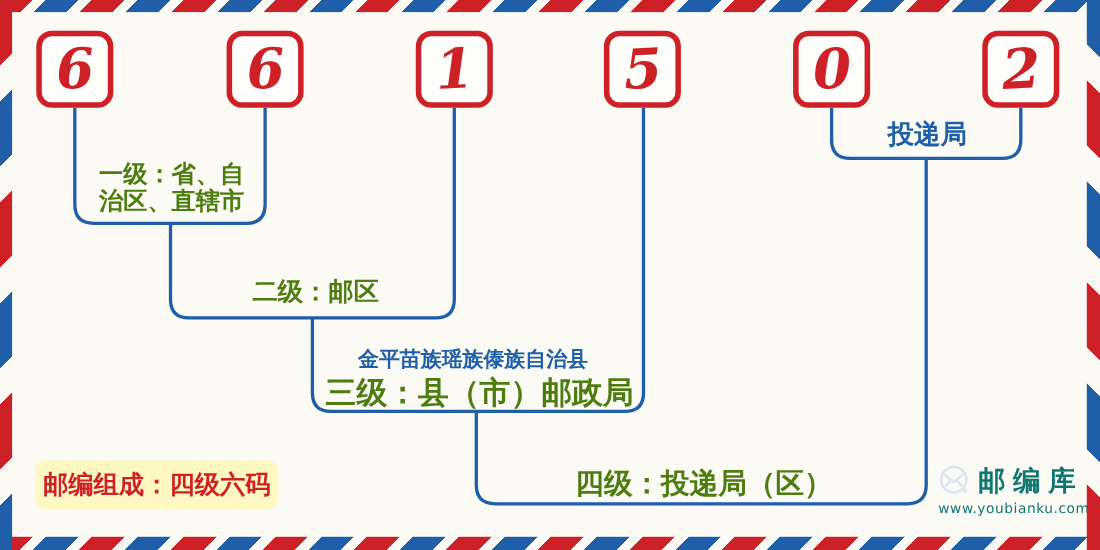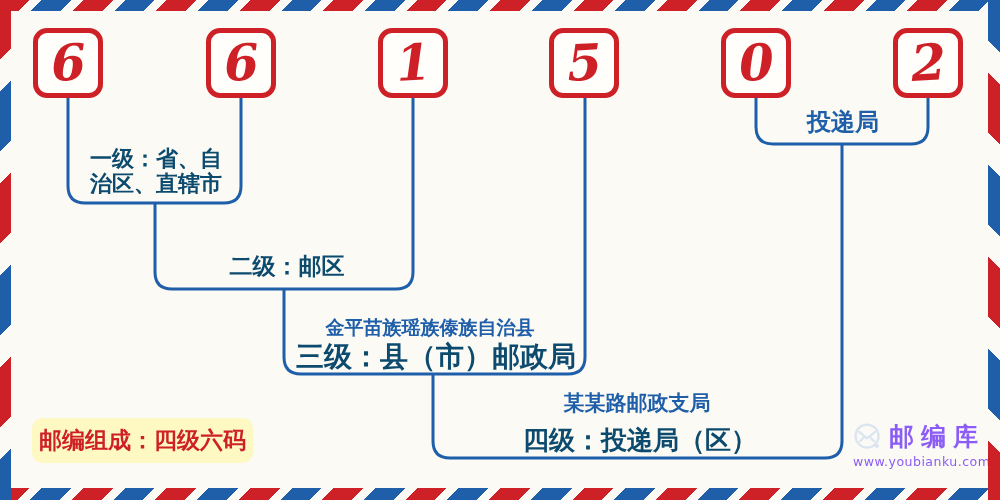--- a/index.html
+++ b/index.html
@@ -28,39 +28,39 @@
     font-family:"DejaVu Serif","Liberation Serif",serif;
     font-style:italic;font-weight:bold;font-size:50px;color:#ce2127;
     transform:rotate(-3deg);line-height:1;
   }
   
   .connectors{position:absolute;left:0;top:0;z-index:1;pointer-events:none;}
   
   .lbl{position:absolute;transform:translateX(-50%);white-space:nowrap;
        font-weight:bold;line-height:1.15;z-index:3;}
   .blue{color:#1f5fa9;}
-  .red{color:#0c4a6e;}
+  .red{color:#4d7c0f;}
   .lbl-province{left:155px;top:114px;font-size:26px;}
   .lbl-level1{left:156px;top:146px;font-size:22px;text-align:center;}
   .lbl-level2{left:287px;top:253px;font-size:23px;}
   .lbl-county{left:430px;top:317px;font-size:19px;}
   .lbl-level3{left:436px;top:341px;font-size:28px;}
   .lbl-branch{left:637px;top:391px;font-size:21px;}
   .lbl-level4{left:640px;top:426px;font-size:26px;}
   .lbl-delivery{left:843px;top:109px;font-size:24px;}
   
   .note{
     position:absolute;left:32px;top:418px;width:221px;height:45px;
     background:#fef9c3;border-radius:10px;display:flex;align-items:center;
     justify-content:center;z-index:3;
   }
   .note span{font-weight:bold;font-size:23px;color:#ce2127;}
   
   .watermark{position:absolute;left:853px;top:420px;width:135px;z-index:3;
-             color:#8b5cf6;}
+             color:#0f766e;}
   .wm-row{display:flex;align-items:center;gap:6px;}
   .wm-brand{font-size:25px;font-weight:bold;letter-spacing:7px;white-space:nowrap;}
   .wm-url{font-size:12.5px;margin-top:1px;letter-spacing:0.5px;white-space:nowrap;text-align:center;}
 </style>
 </head>
 <body>
 
 <div class="canvas">
 
   <div class="edge edge-top"></div>
@@ -102,21 +102,20 @@
       <span>2</span>
     </div>
 
   <div class="lbl red lbl-level1">
     <div>一级：省、自</div>
     <div>治区、直辖市</div>
   </div>
   <div class="lbl red lbl-level2">二级：邮区</div>
   <div class="lbl blue lbl-county">金平苗族瑶族傣族自治县</div>
   <div class="lbl red lbl-level3">三级：县（市）邮政局</div>
-  <div class="lbl blue lbl-branch">某某路邮政支局</div>
   <div class="lbl red lbl-level4">四级：投递局（区）</div>
   <div class="lbl blue lbl-delivery">投递局</div>
 
   <div class="note">
     <span>邮编组成：四级六码</span>
   </div>
 
   <div class="watermark">
     <div class="wm-row">
       <svg width="30" height="30" viewBox="0 0 32 32">

